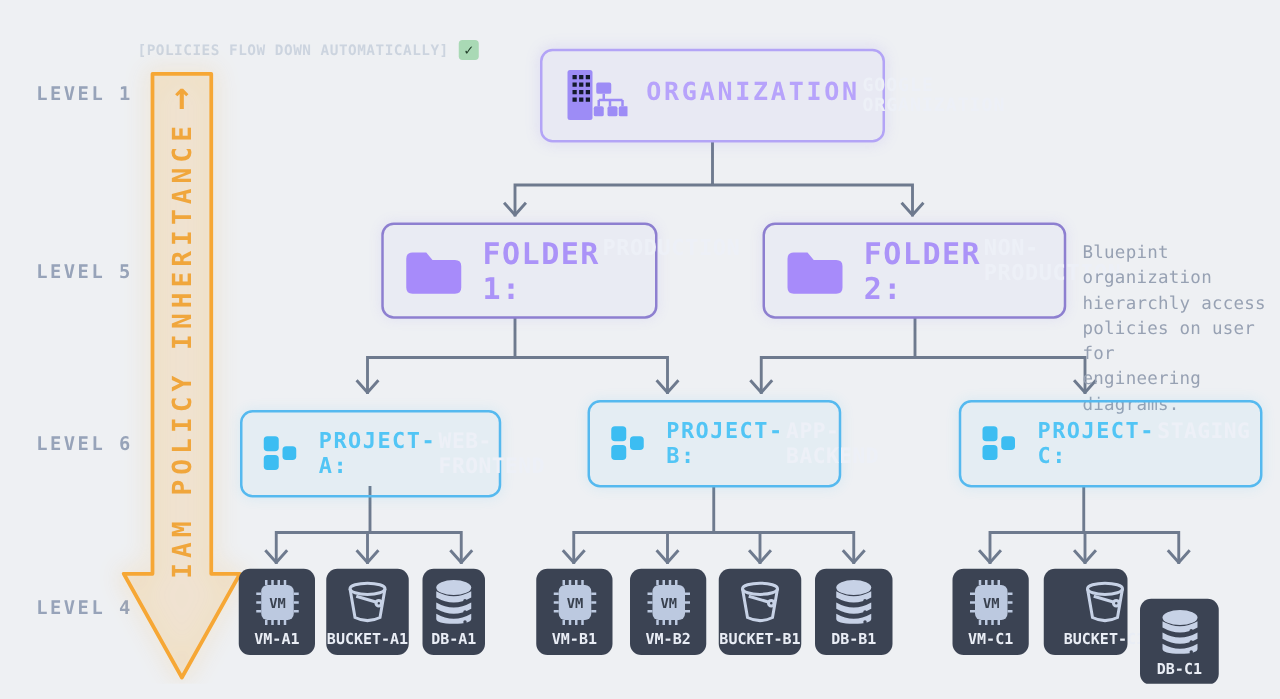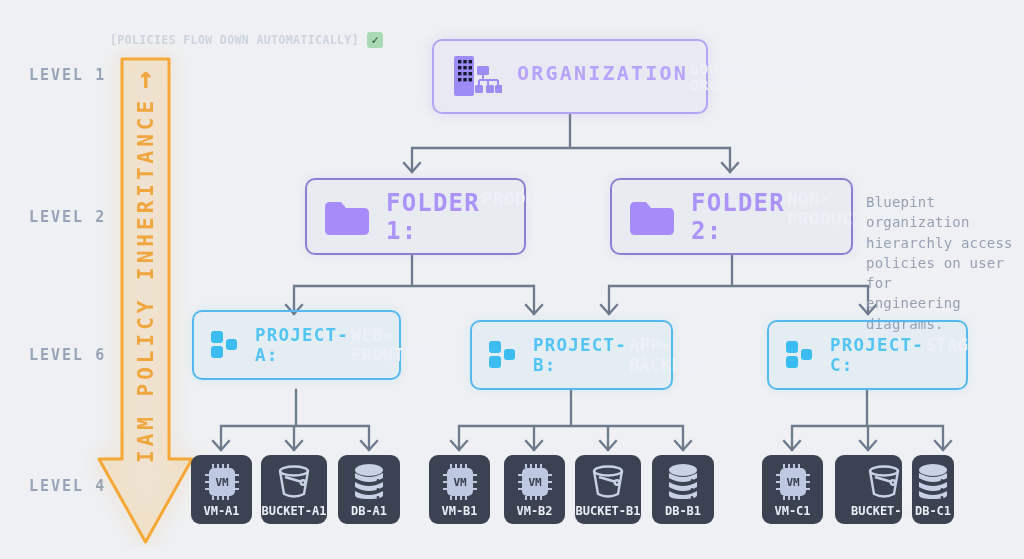--- a/index.html
+++ b/index.html
@@ -71,21 +71,21 @@
       <path d="M782,439 L790,448 L798,439 M858,439 L866,448 L874,439 M933,439 L941,448 L949,439"></path>
     </g>
   </svg>
 
   <div class="top-note">
     <span class="txt">[POLICIES FLOW DOWN AUTOMATICALLY]</span>
     <span class="check-box">✓</span>
   </div>
 
   <div class="level-label" style="top:64px;">LEVEL 1</div>
-  <div class="level-label" style="top:206px;">LEVEL 2</div>
+  <div class="level-label" style="top:206px;">LEVEL 5</div>
   <div class="level-label" style="top:344px;">LEVEL 6</div>
   <div class="level-label" style="top:475px;">LEVEL 4</div>
 
   <svg class="iam-arrow-svg" width="1024" height="557">
     <polygon points="120,57 167,57 167,457 190,457 143.5,540 97,457 120,457" fill="rgba(246,166,45,0.12)" stroke="#f6a735" stroke-width="3" stroke-linejoin="round"></polygon>
   </svg>
   <div class="iam-arrow-glyph">↑</div>
   <div class="iam-arrow-label">IAM POLICY INHERITANCE</div>
 
   <div class="node org-box" style="left:430px;top:37px;width:276px;height:75px;">
@@ -148,21 +148,21 @@
     </span>
   </div>
 
   <div class="side-note">
     <div>Bluepint organization</div>
     <div>hierarchly access</div>
     <div>policies on user for</div>
     <div>engineering diagrams.</div>
   </div>
 
-  <div class="node project-box" style="left:190px;top:308px;width:209px;height:70px;">
+  <div class="node project-box" style="left:190px;top:326px;width:209px;height:70px;">
     <span style="display:flex;">
       <svg width="30" height="32" viewBox="0 0 30 32">
         <g fill="#3cbdf2">
           <rect x="1" y="2" width="12" height="12" rx="3"></rect>
           <rect x="1" y="17" width="12" height="12" rx="3"></rect>
           <rect x="16" y="10" width="11" height="11" rx="3"></rect>
         </g>
       </svg>
     </span>
     <span class="texts">
@@ -180,21 +180,21 @@
           <rect x="16" y="10" width="11" height="11" rx="3"></rect>
         </g>
       </svg>
     </span>
     <span class="texts">
       <span class="title">PROJECT-B:</span>
       <span class="subtitle">APP-BACKEND</span>
     </span>
   </div>
 
-  <div class="node project-box" style="left:765px;top:318px;width:201px;height:70px;">
+  <div class="node project-box" style="left:765px;top:318px;width:243px;height:70px;">
     <span style="display:flex;">
       <svg width="30" height="32" viewBox="0 0 30 32">
         <g fill="#3cbdf2">
           <rect x="1" y="2" width="12" height="12" rx="3"></rect>
           <rect x="1" y="17" width="12" height="12" rx="3"></rect>
           <rect x="16" y="10" width="11" height="11" rx="3"></rect>
         </g>
       </svg>
     </span>
     <span class="texts">
@@ -223,21 +223,21 @@
           <ellipse cx="21" cy="8" rx="14" ry="4.5"></ellipse>
           <path d="M7,8 L11,31 q10,5 20,0 L35,8"></path>
           <path d="M12,14 L29,19"></path>
             <circle cx="30" cy="19.5" r="2.2"></circle>
         </g>
       </svg>
     </span>
     <span class="lbl">BUCKET-A1</span>
   </div>
 
-  <div class="tile" style="left:336px;width:62px;">
+  <div class="tile" style="left:336px;width:50px;">
     <span style="display:flex;">
       <svg width="36" height="38" viewBox="0 0 36 38">
         <g fill="#c7d2e6">
           <ellipse cx="18" cy="7" rx="14" ry="6"></ellipse>
           <path d="M4,10 q14,8 28,0 v5 q-14,8 -28,0 z"></path>
           <path d="M4,19 q14,8 28,0 v5 q-14,8 -28,0 z"></path>
           <path d="M4,28 q14,8 28,0 v4 q0,4 -14,4 t-14,-4 z"></path>
         </g>
         <g fill="#3b4353">
             <circle cx="27" cy="17.5" r="1.4"></circle>
@@ -328,21 +328,21 @@
           <ellipse cx="21" cy="8" rx="14" ry="4.5"></ellipse>
           <path d="M7,8 L11,31 q10,5 20,0 L35,8"></path>
           <path d="M12,14 L29,19"></path>
             <circle cx="30" cy="19.5" r="2.2"></circle>
         </g>
       </svg>
     </span>
     <span class="lbl">BUCKET-C1</span>
   </div>
 
-  <div class="tile" style="left:910px;width:42px;">
+  <div class="tile" style="left:910px;width:63px;margin-top:24px;">
     <span style="display:flex;">
       <svg width="36" height="38" viewBox="0 0 36 38">
         <g fill="#c7d2e6">
           <ellipse cx="18" cy="7" rx="14" ry="6"></ellipse>
           <path d="M4,10 q14,8 28,0 v5 q-14,8 -28,0 z"></path>
           <path d="M4,19 q14,8 28,0 v5 q-14,8 -28,0 z"></path>
           <path d="M4,28 q14,8 28,0 v4 q0,4 -14,4 t-14,-4 z"></path>
         </g>
         <g fill="#3b4353">
             <circle cx="27" cy="17.5" r="1.4"></circle>

